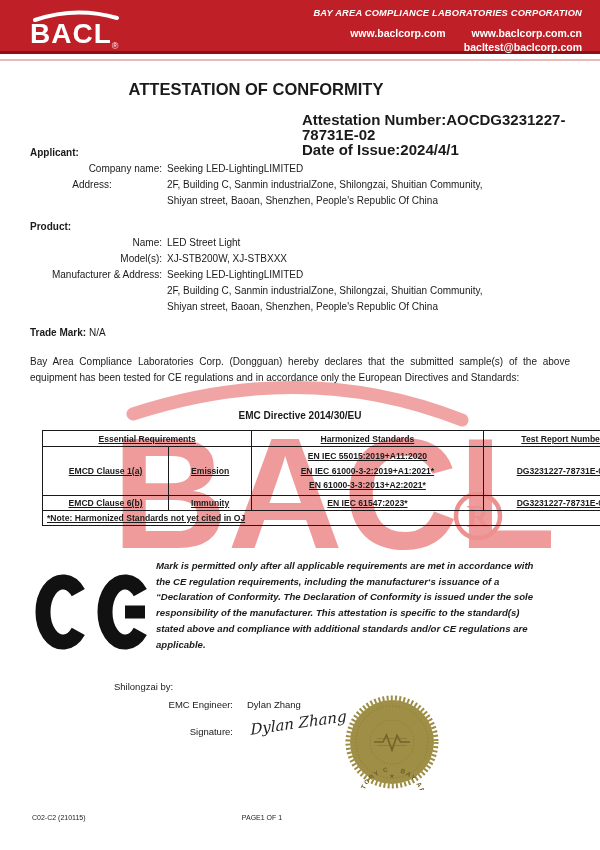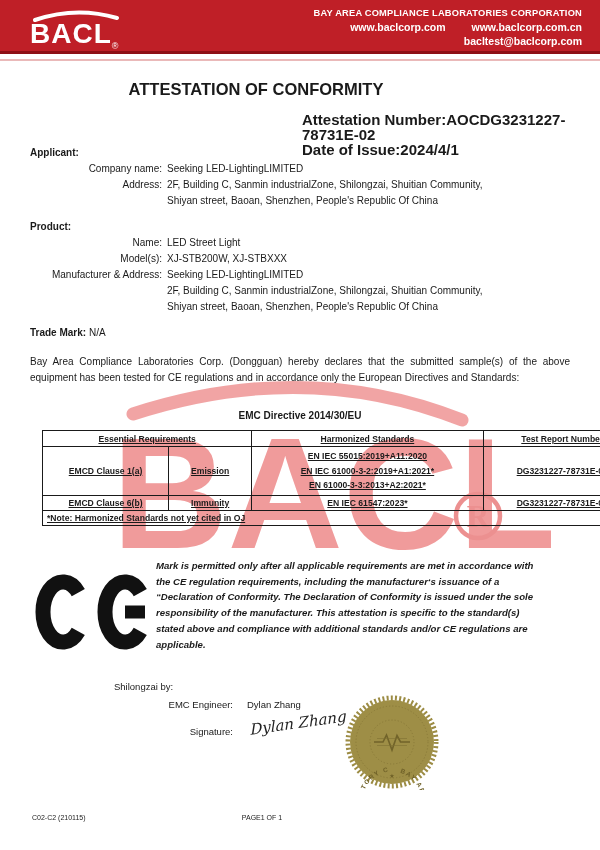--- a/index.html
+++ b/index.html
@@ -10,21 +10,21 @@
   }
   
   .banner { position:absolute; left:0; top:0; width:600px; height:54px;
             background:#bf1f27; border-bottom:3px solid #8e1016; }
   .banner-underline { position:absolute; left:0; top:59px; width:600px; height:2px; background:#eab9b9; }
   .logo { position:absolute; left:28px; top:4px; width:110px; height:48px; color:#ffffff; }
   .logo-arc { position:absolute; left:2px; top:3px; }
   .logo-text { position:absolute; left:2px; top:14px; font-size:28px; font-weight:bold; letter-spacing:1px; color:#ffffff; }
   .logo-reg { font-size:9px; font-weight:normal; vertical-align:-6px; }
   .banner-right { position:absolute; right:18px; top:8px; text-align:right; color:#ffffff; font-weight:bold; }
-  .banner-company { font-size:9.3px; letter-spacing:0.2px; margin-bottom:3px; }
+  .banner-company { font-size:9.3px; letter-spacing:0.2px; margin-bottom:9px;font-style:italic; }
   .banner-sites { font-size:10.5px; margin-bottom:2px; }
   .banner-sites span + span { margin-left:26px; }
   .banner-email { font-size:10.5px; }
   
   .watermark { position:absolute; left:70px; top:380px; z-index:0; pointer-events:none; }
   
   .content { position:absolute; left:0; top:0; width:600px; height:850px; z-index:1; }
   .doc-title { position:absolute; left:0; top:80px; width:512px; text-align:center;
                font-size:16.5px; font-weight:bold; }
   .attn-block { position:absolute; left:302px; top:112px; font-size:15px; font-weight:bold; line-height:15px; }
@@ -94,21 +94,21 @@
 
     <div class="doc-title">ATTESTATION OF CONFORMITY</div>
     <div class="attn-block">
       <div>Attestation Number:AOCDG3231227-78731E-02</div>
       <div>Date of Issue:2024/4/1</div>
     </div>
 
     <div class="sec-heading" style="top:147px;">Applicant:</div>
     <div class="lbl" style="top:163px;">Company name:</div>
     <div class="val" style="top:163px;">Seeking LED-LightingLIMITED</div>
-    <div class="lbl" style="top:179px;">Address:</div>
+    <div class="lbl" style="top:179px;text-align:center;">Address:</div>
     <div class="val" style="top:179px;">2F, Building C, Sanmin industrialZone, Shilongzai, Shuitian Community,</div>
     <div class="val" style="top:195px;">Shiyan street, Baoan, Shenzhen, People's Republic Of China</div>
 
     <div class="sec-heading" style="top:221px;">Product:</div>
     <div class="lbl" style="top:237px;">Name:</div>
     <div class="val" style="top:237px;">LED Street Light</div>
     <div class="lbl" style="top:253px;">Model(s):</div>
     <div class="val" style="top:253px;">XJ-STB200W, XJ-STBXXX</div>
     <div class="lbl" style="top:269px;">Manufacturer &amp; Address:</div>
     <div class="val" style="top:269px;">Seeking LED-LightingLIMITED</div>

